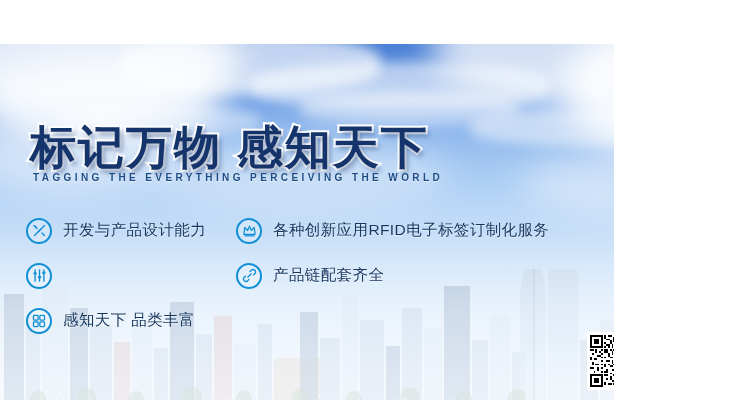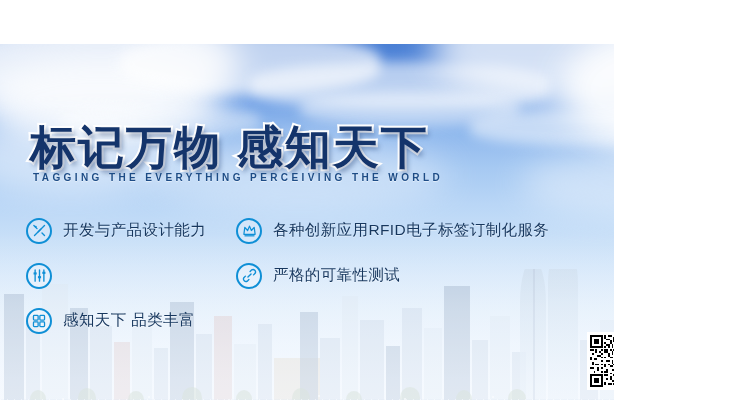--- a/index.html
+++ b/index.html
@@ -276,21 +276,21 @@
       </div>
 
       <div class="frow">
         <span class="ficon">
           <svg width="15" height="15" viewBox="0 0 24 24" fill="none" stroke="#0f8fd6" stroke-width="2.2" stroke-linecap="round">
             <path d="M9.5 14.5 L14.5 9.5"></path>
             <path d="M13 5.5 L15.5 3 A4 4 0 0 1 21 8.5 L18.5 11"></path>
             <path d="M11 18.5 L8.5 21 A4 4 0 0 1 3 15.5 L5.5 13"></path>
           </svg>
         </span>
-        <span class="flabel">严格的可靠性测试</span>
+        <span class="flabel">产品链配套齐全</span>
       </div>
 
 
     </div>
   </div>
 
   <div class="qr-wrap">
     <svg class="qr" viewBox="0 0 29 29" shape-rendering="crispEdges">
       <rect width="29" height="29" fill="#ffffff"></rect>
       <g fill="#000000">

